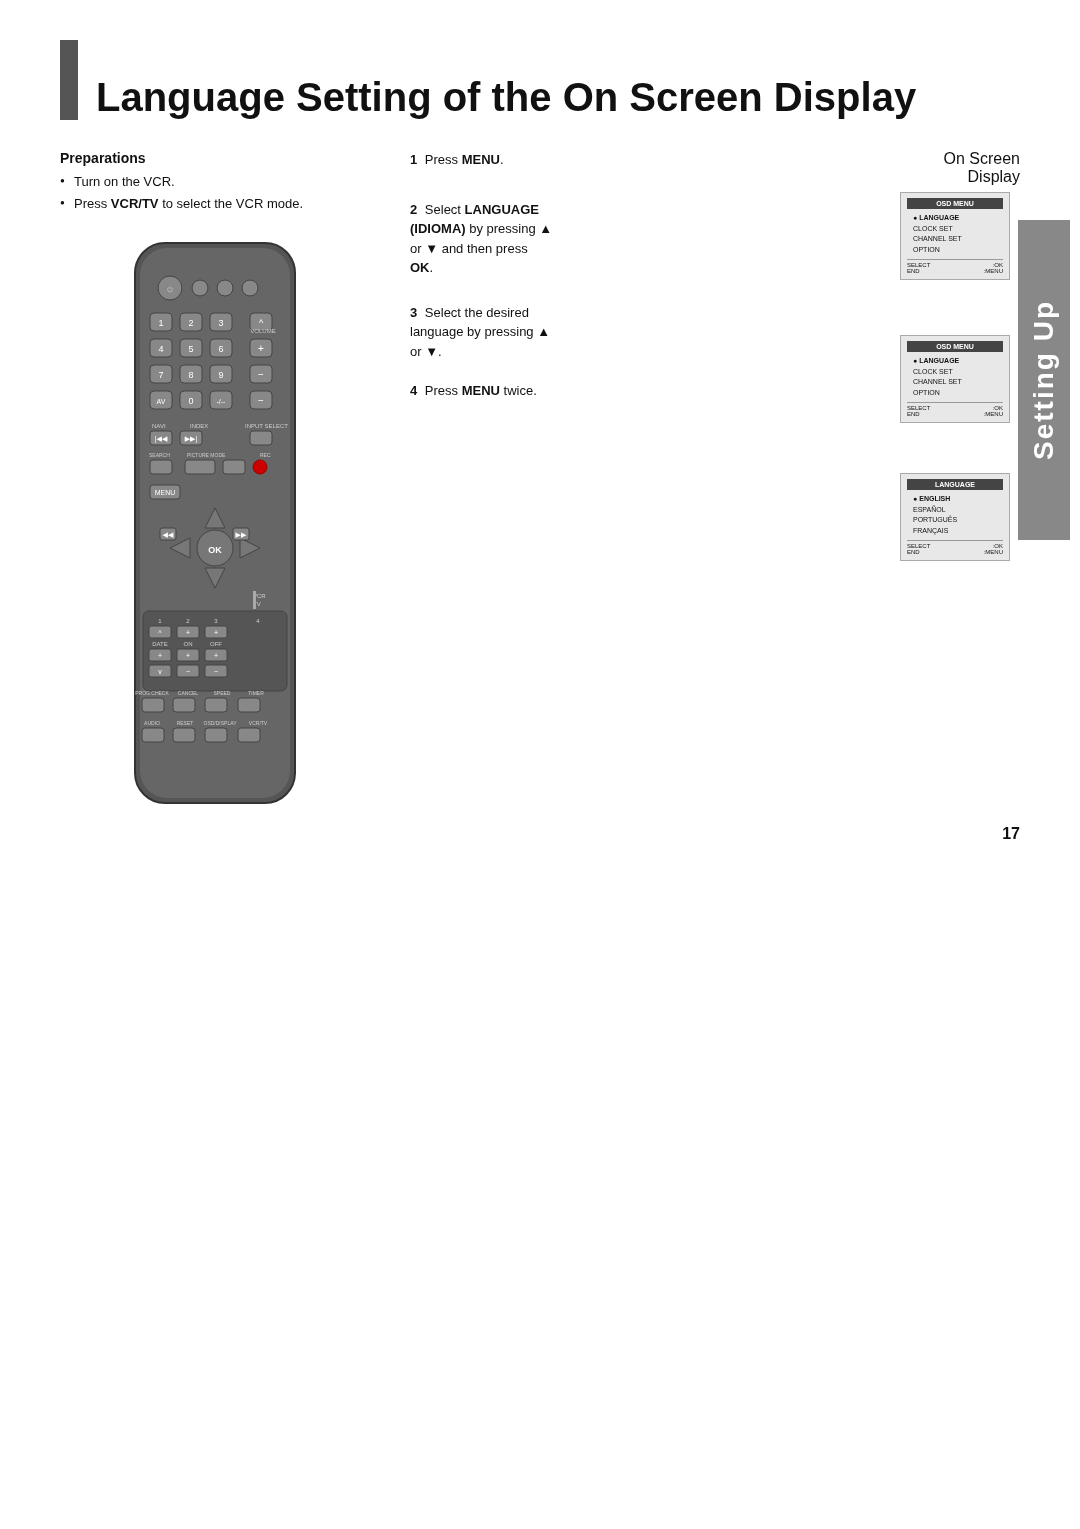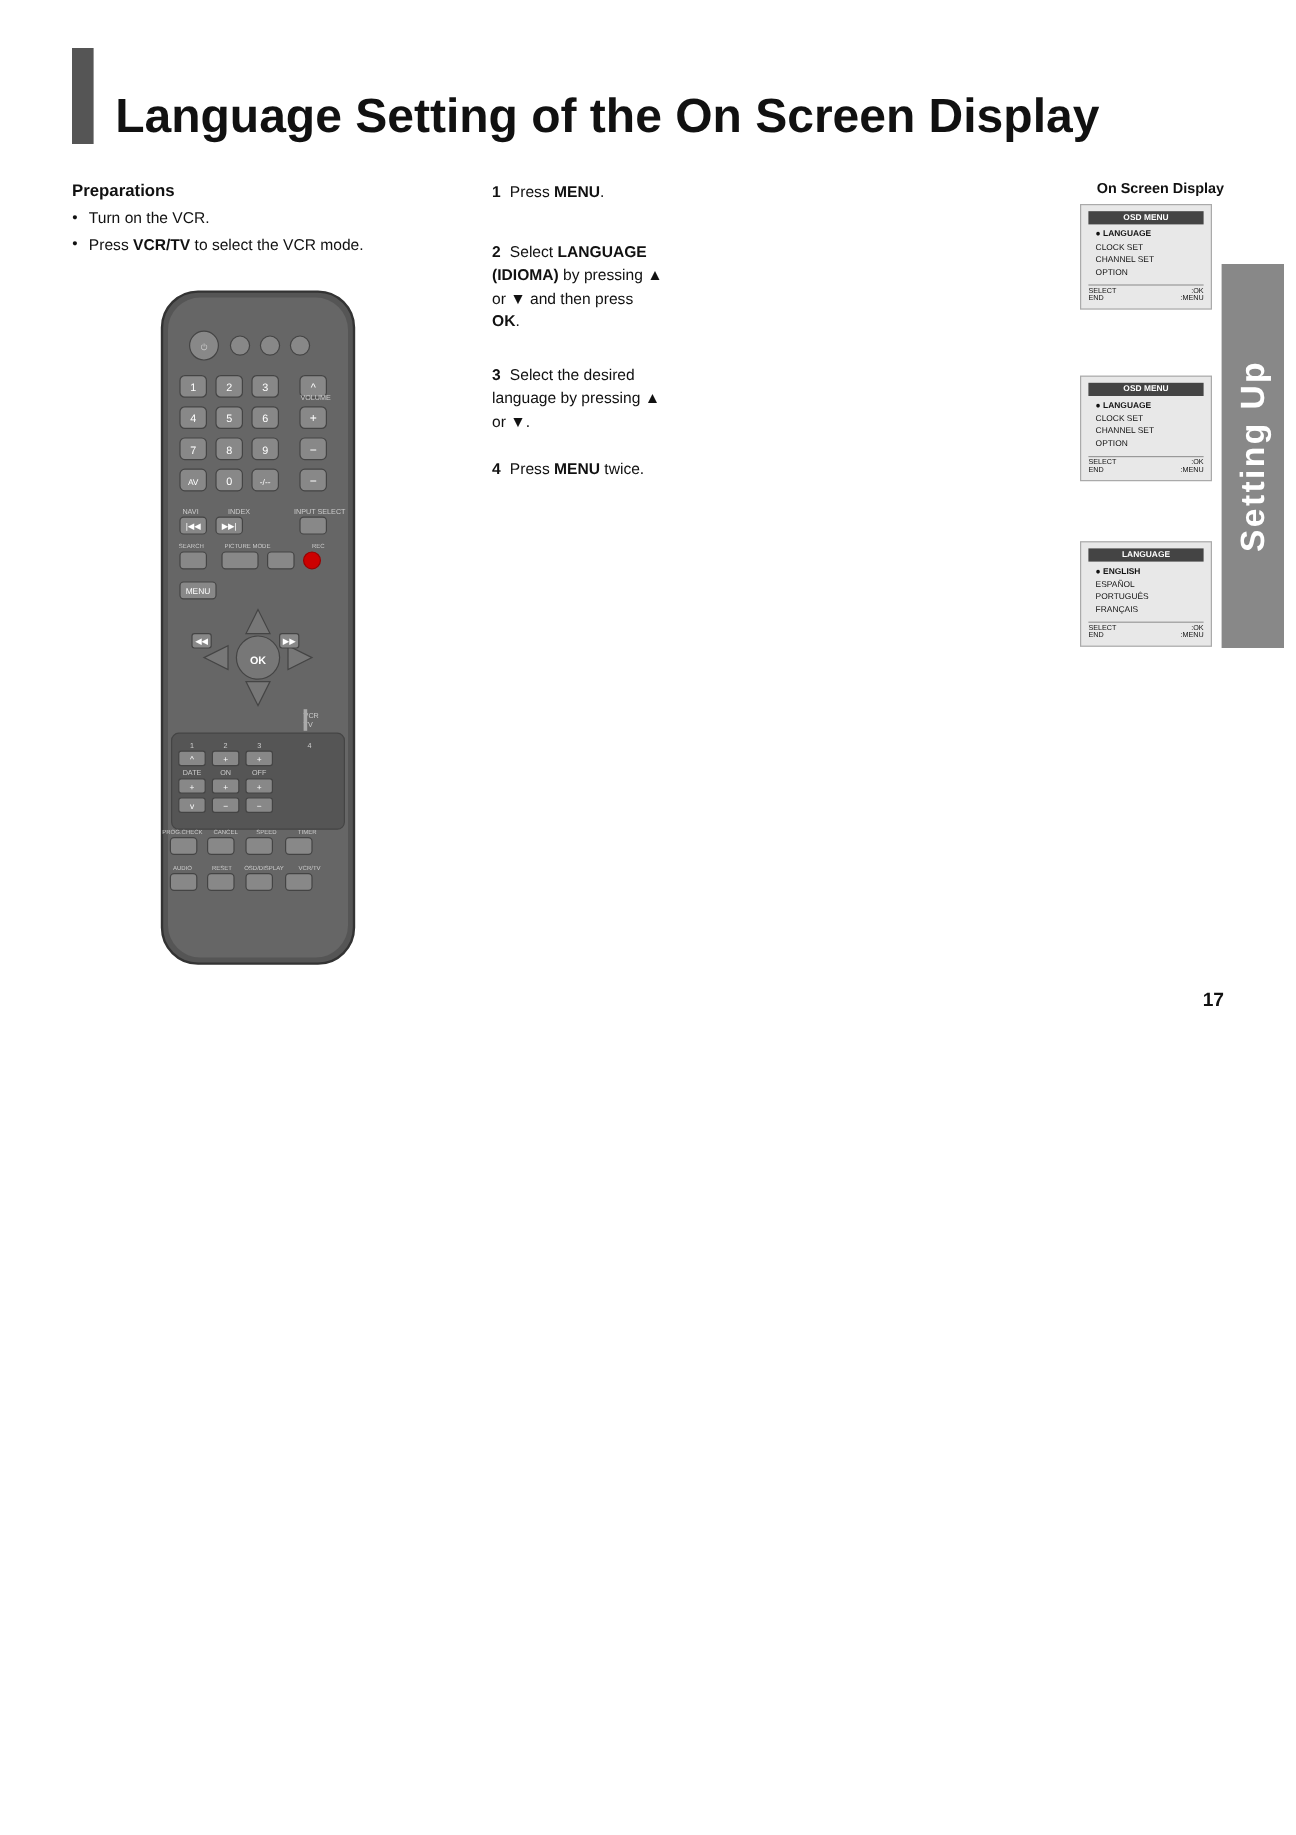--- a/index.html
+++ b/index.html
@@ -120,22 +120,22 @@
       gap: 20px;
     }
     .steps-col {
       flex: 1;
     }
     .screens-col {
       width: 120px;
       flex-shrink: 0;
     }
     .osd-label {
-      font-size: 12px;
-      font-weight: bold;
+      font-size: 16px;
+      font-weight: normal;
       text-align: right;
       margin-bottom: 6px;
     }
 
     .step {
       margin-bottom: 18px;
       font-size: 13px;
       line-height: 1.5;
     }
     .step-num {

